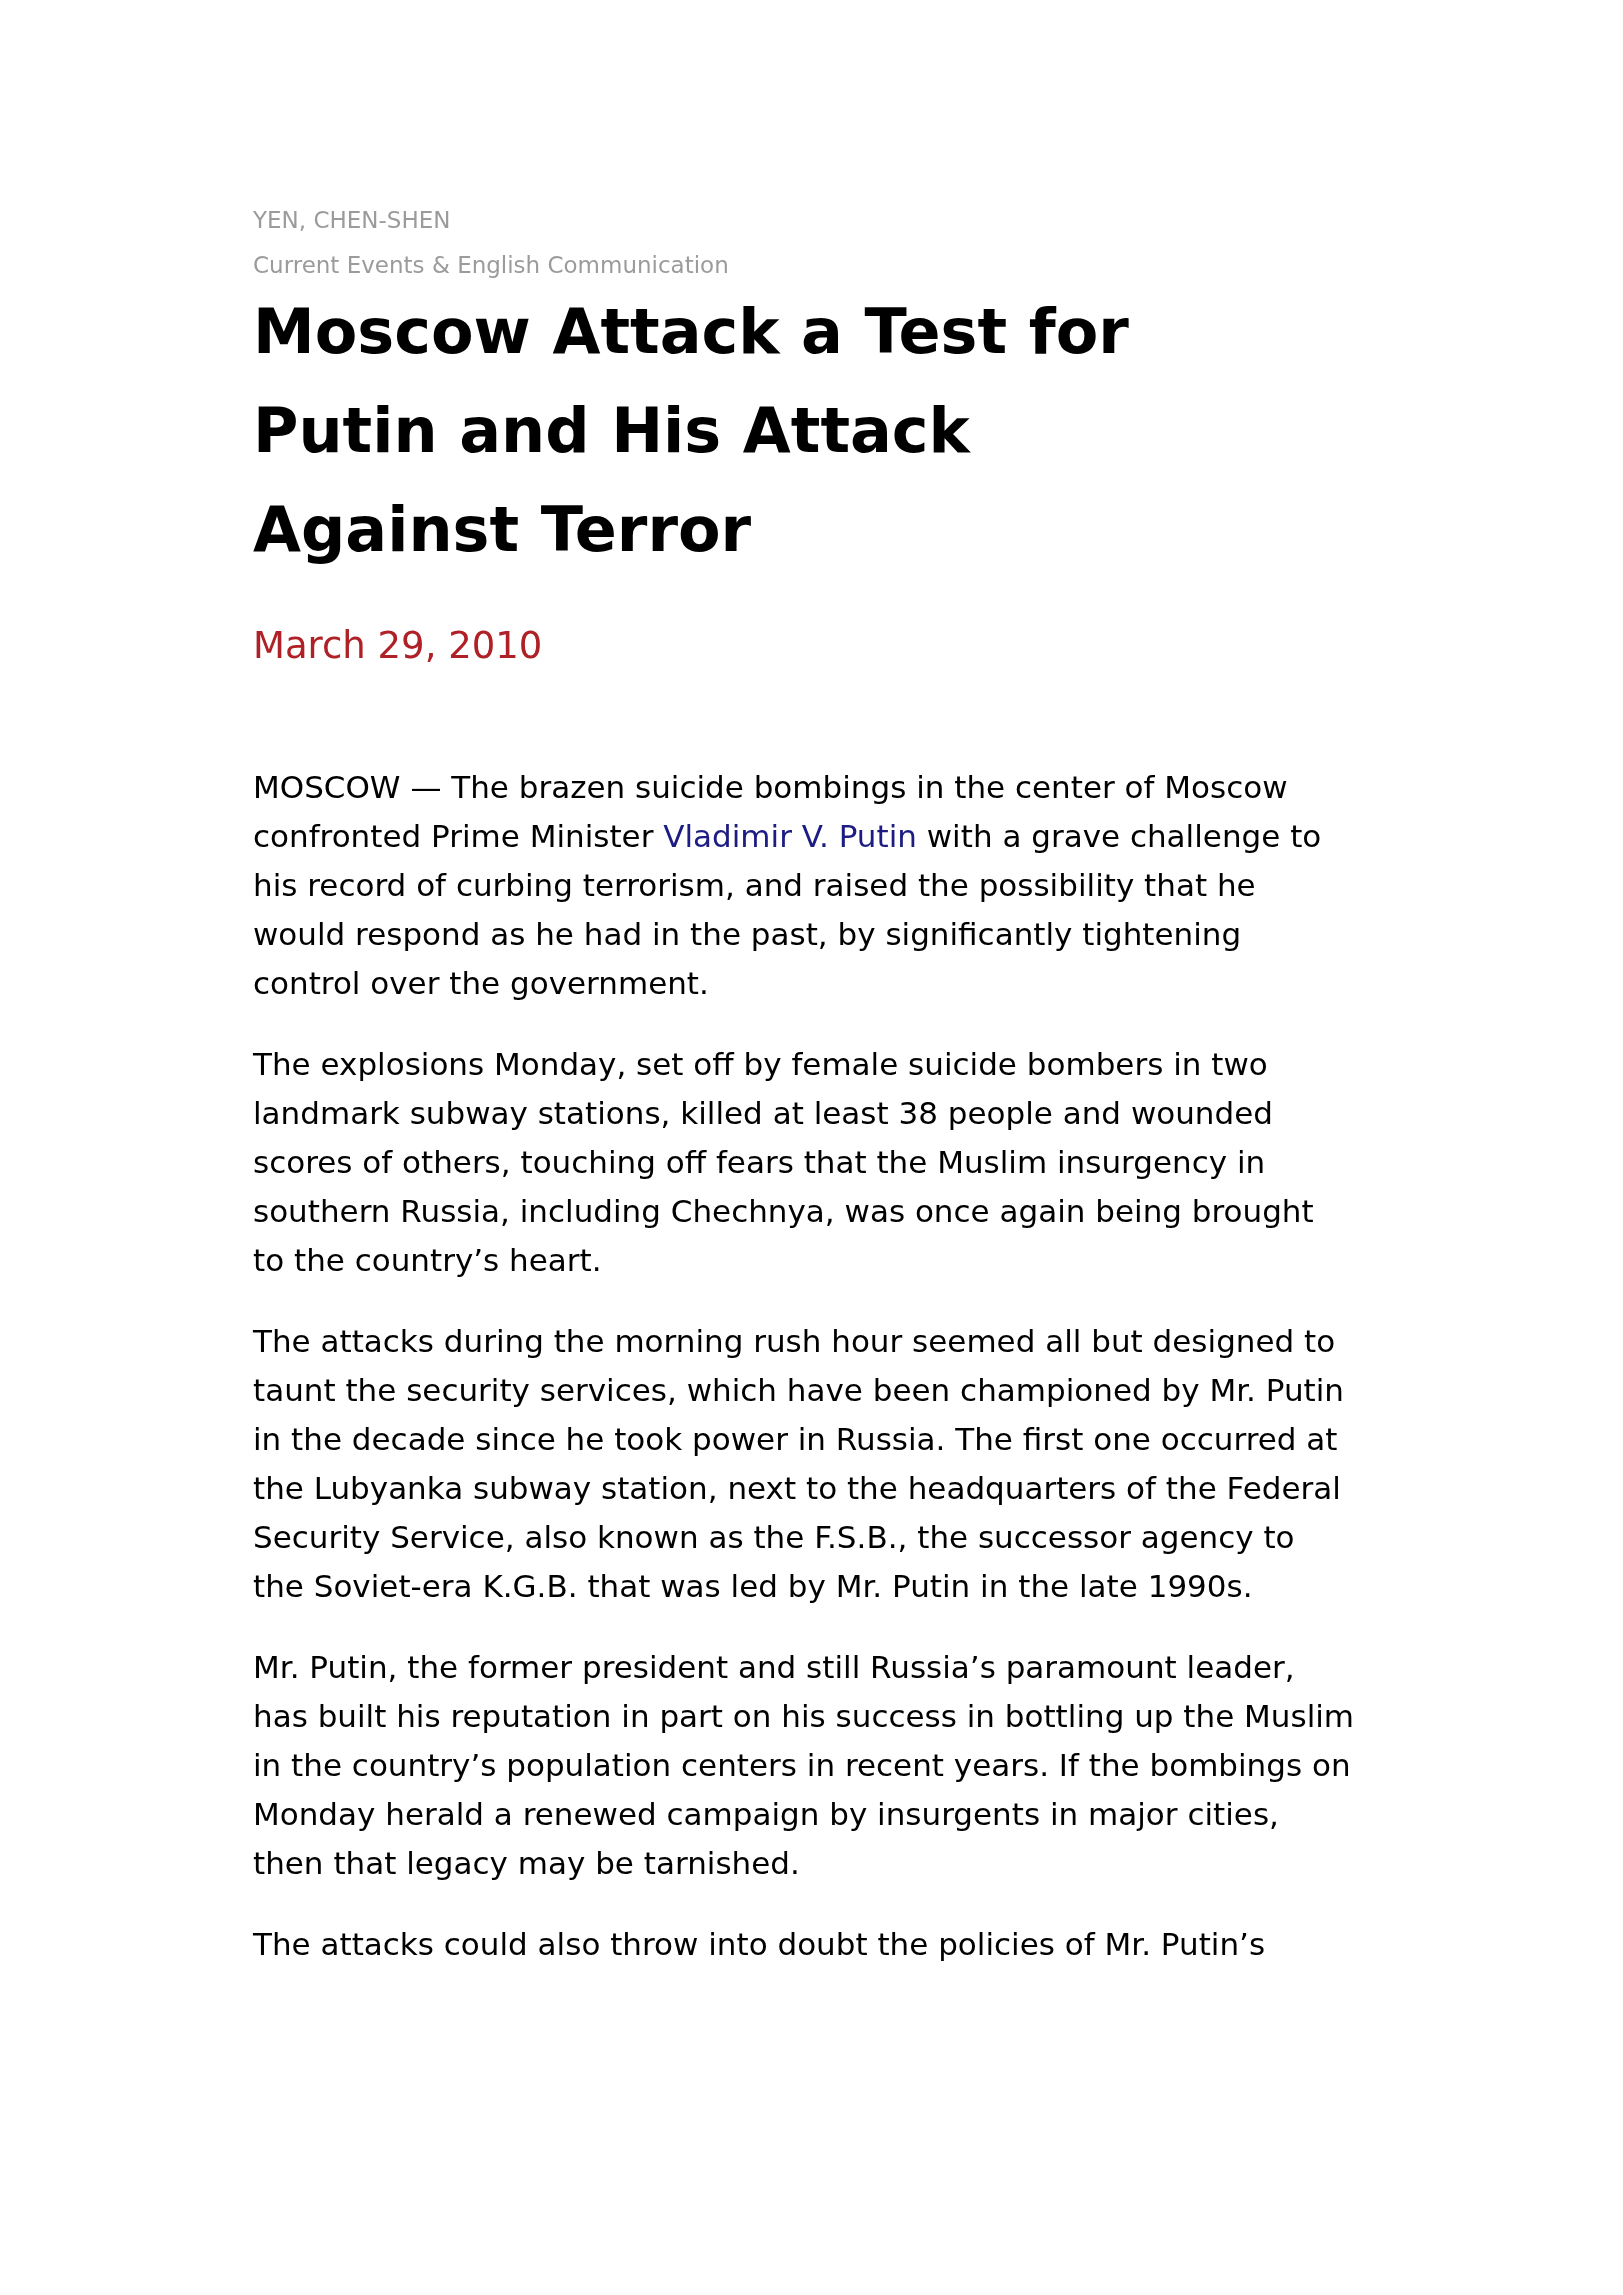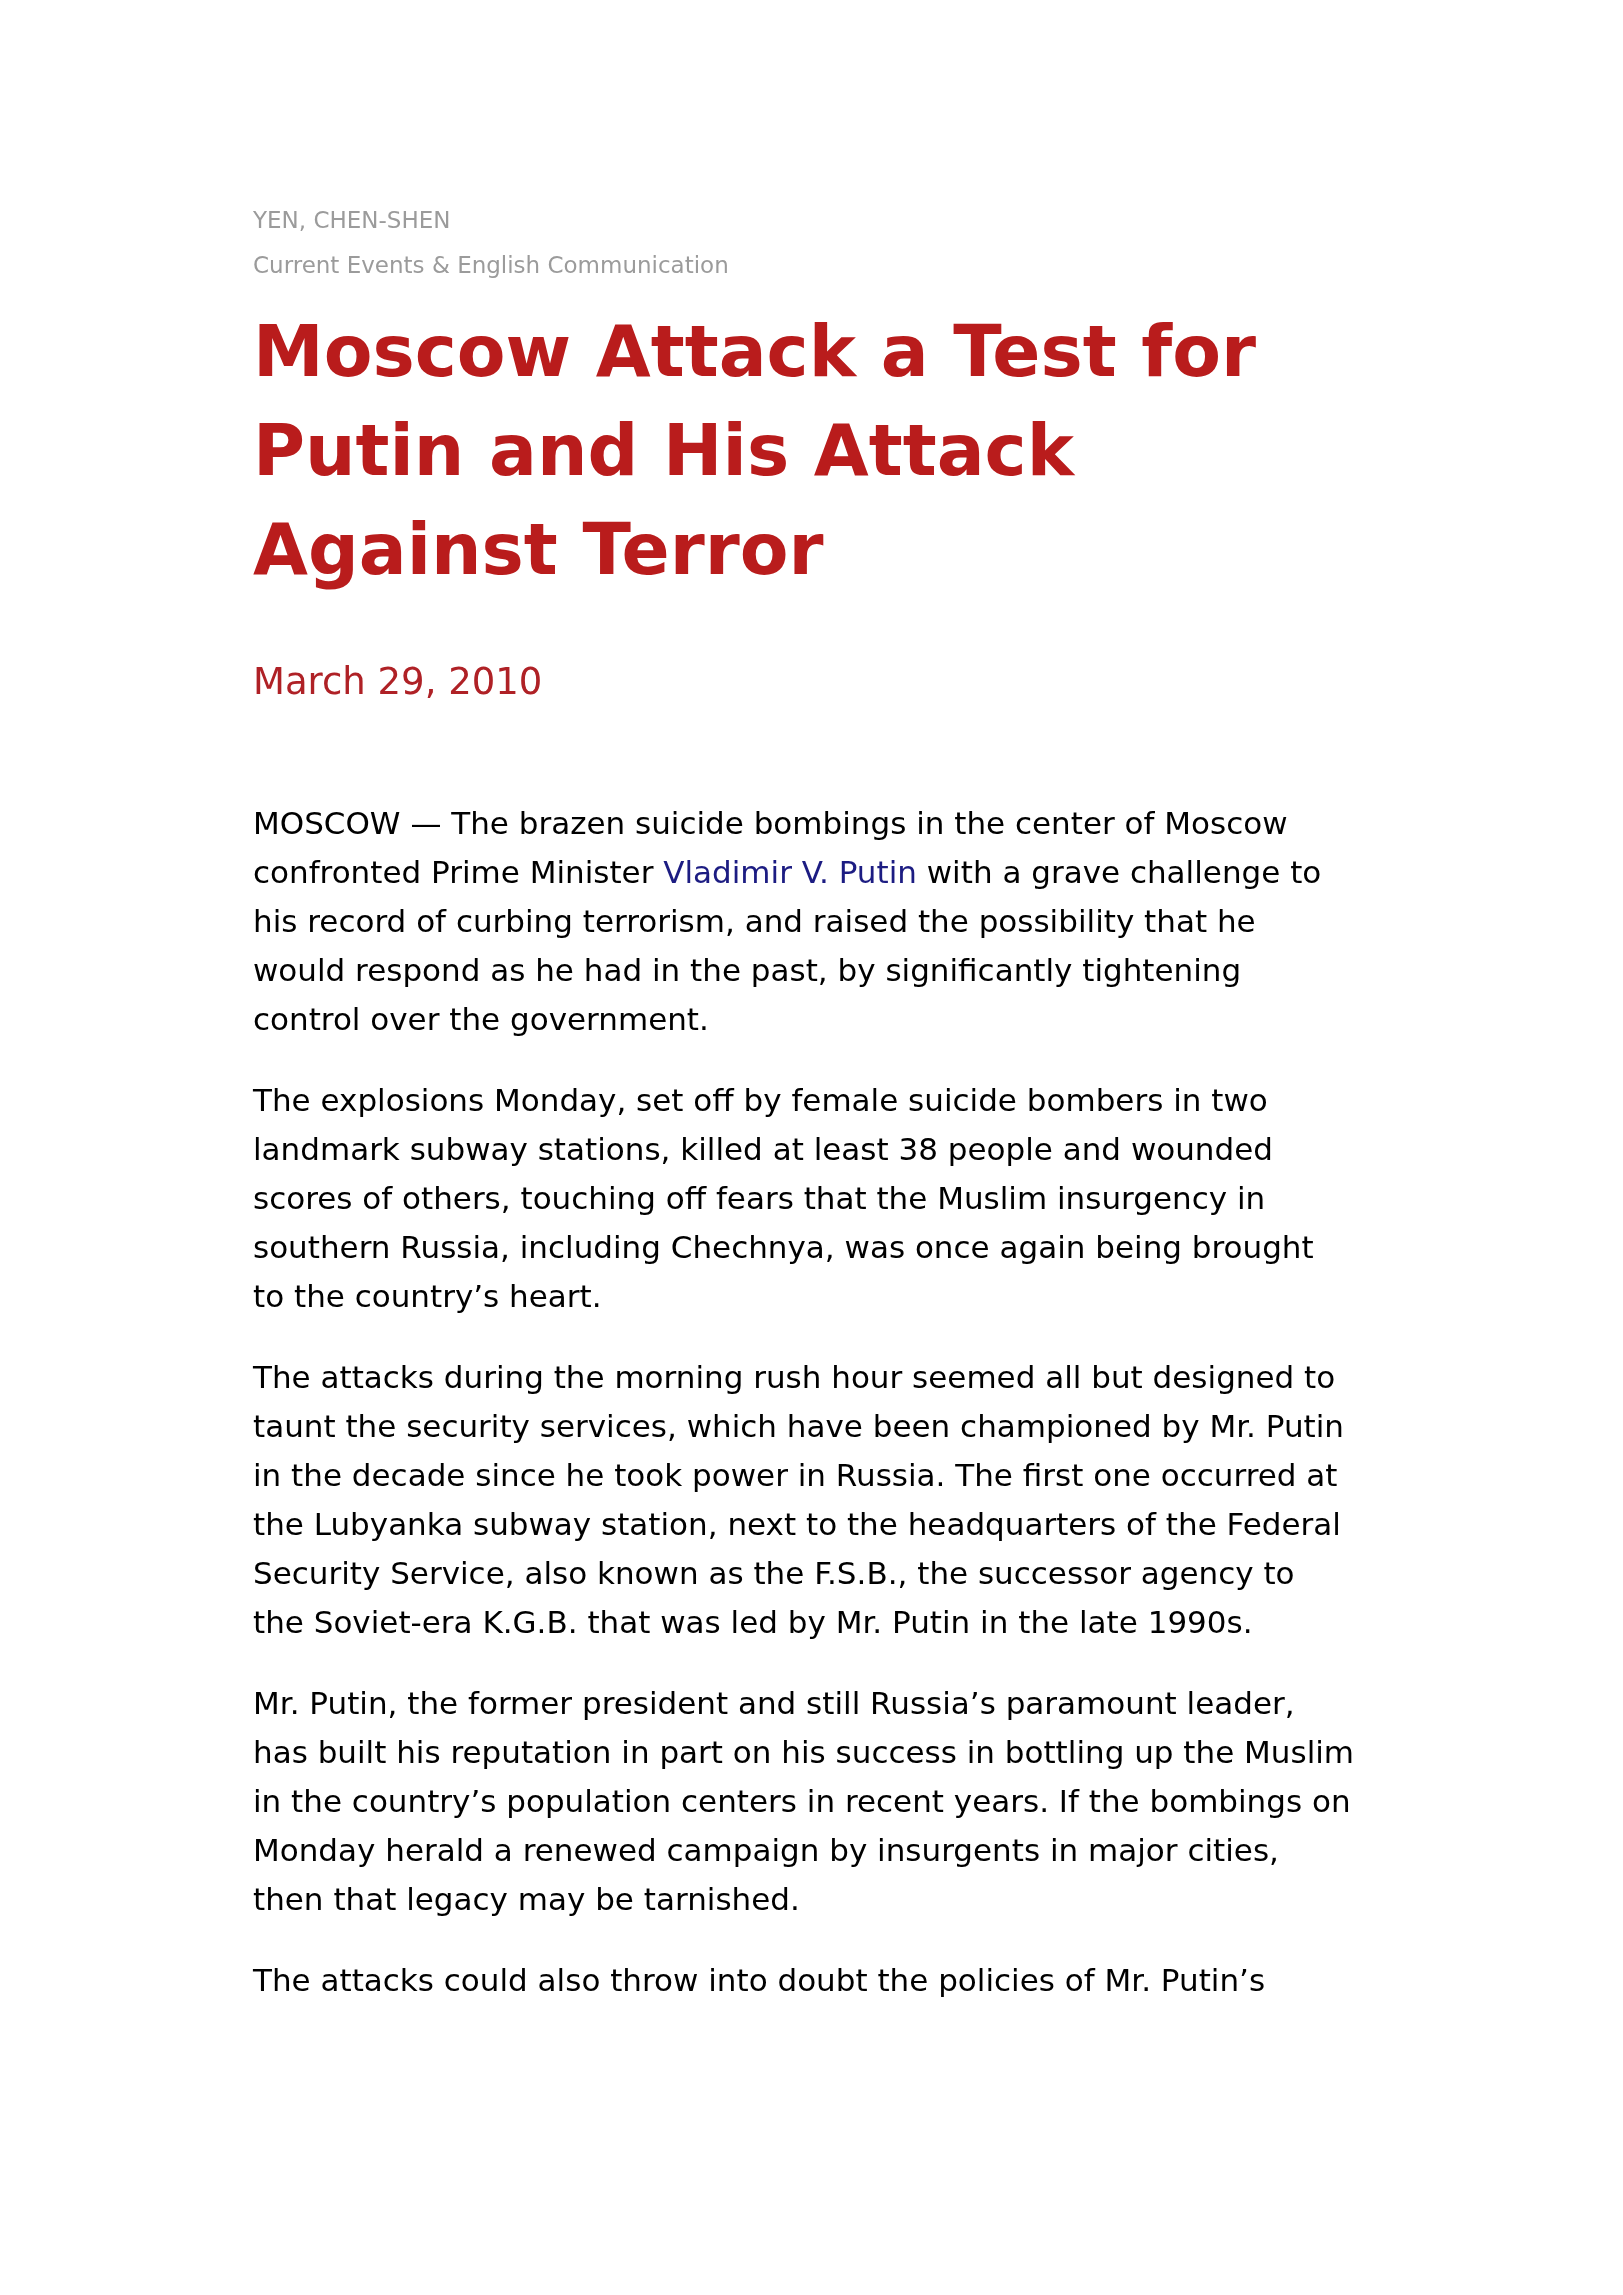--- a/index.html
+++ b/index.html
@@ -19,29 +19,29 @@
     padding-top:207px;
   }
   .meta-line{
     font-size:23px;
     line-height:27.5px;
     color:#9B9B9B;
     white-space:nowrap;
   }
   .meta-line + .meta-line{margin-top:17px;}
   .article-title{
-    margin-top:23px;
-    font-size:71px;
+    margin-top:3px;
+    font-size:62px;
     font-weight:bold;
     line-height:99px;
-    color:#b91c1c;
+    color:#000000;
   }
   .title-line{display:block;white-space:nowrap;}
   .article-date{
-    margin-top:59px;
+    margin-top:43px;
     font-size:37px;
     line-height:48px;
     color:#AF2126;
     white-space:nowrap;
   }
   .byline{
     font-size:34px;
     line-height:44px;
     font-weight:bold;
     white-space:nowrap;

